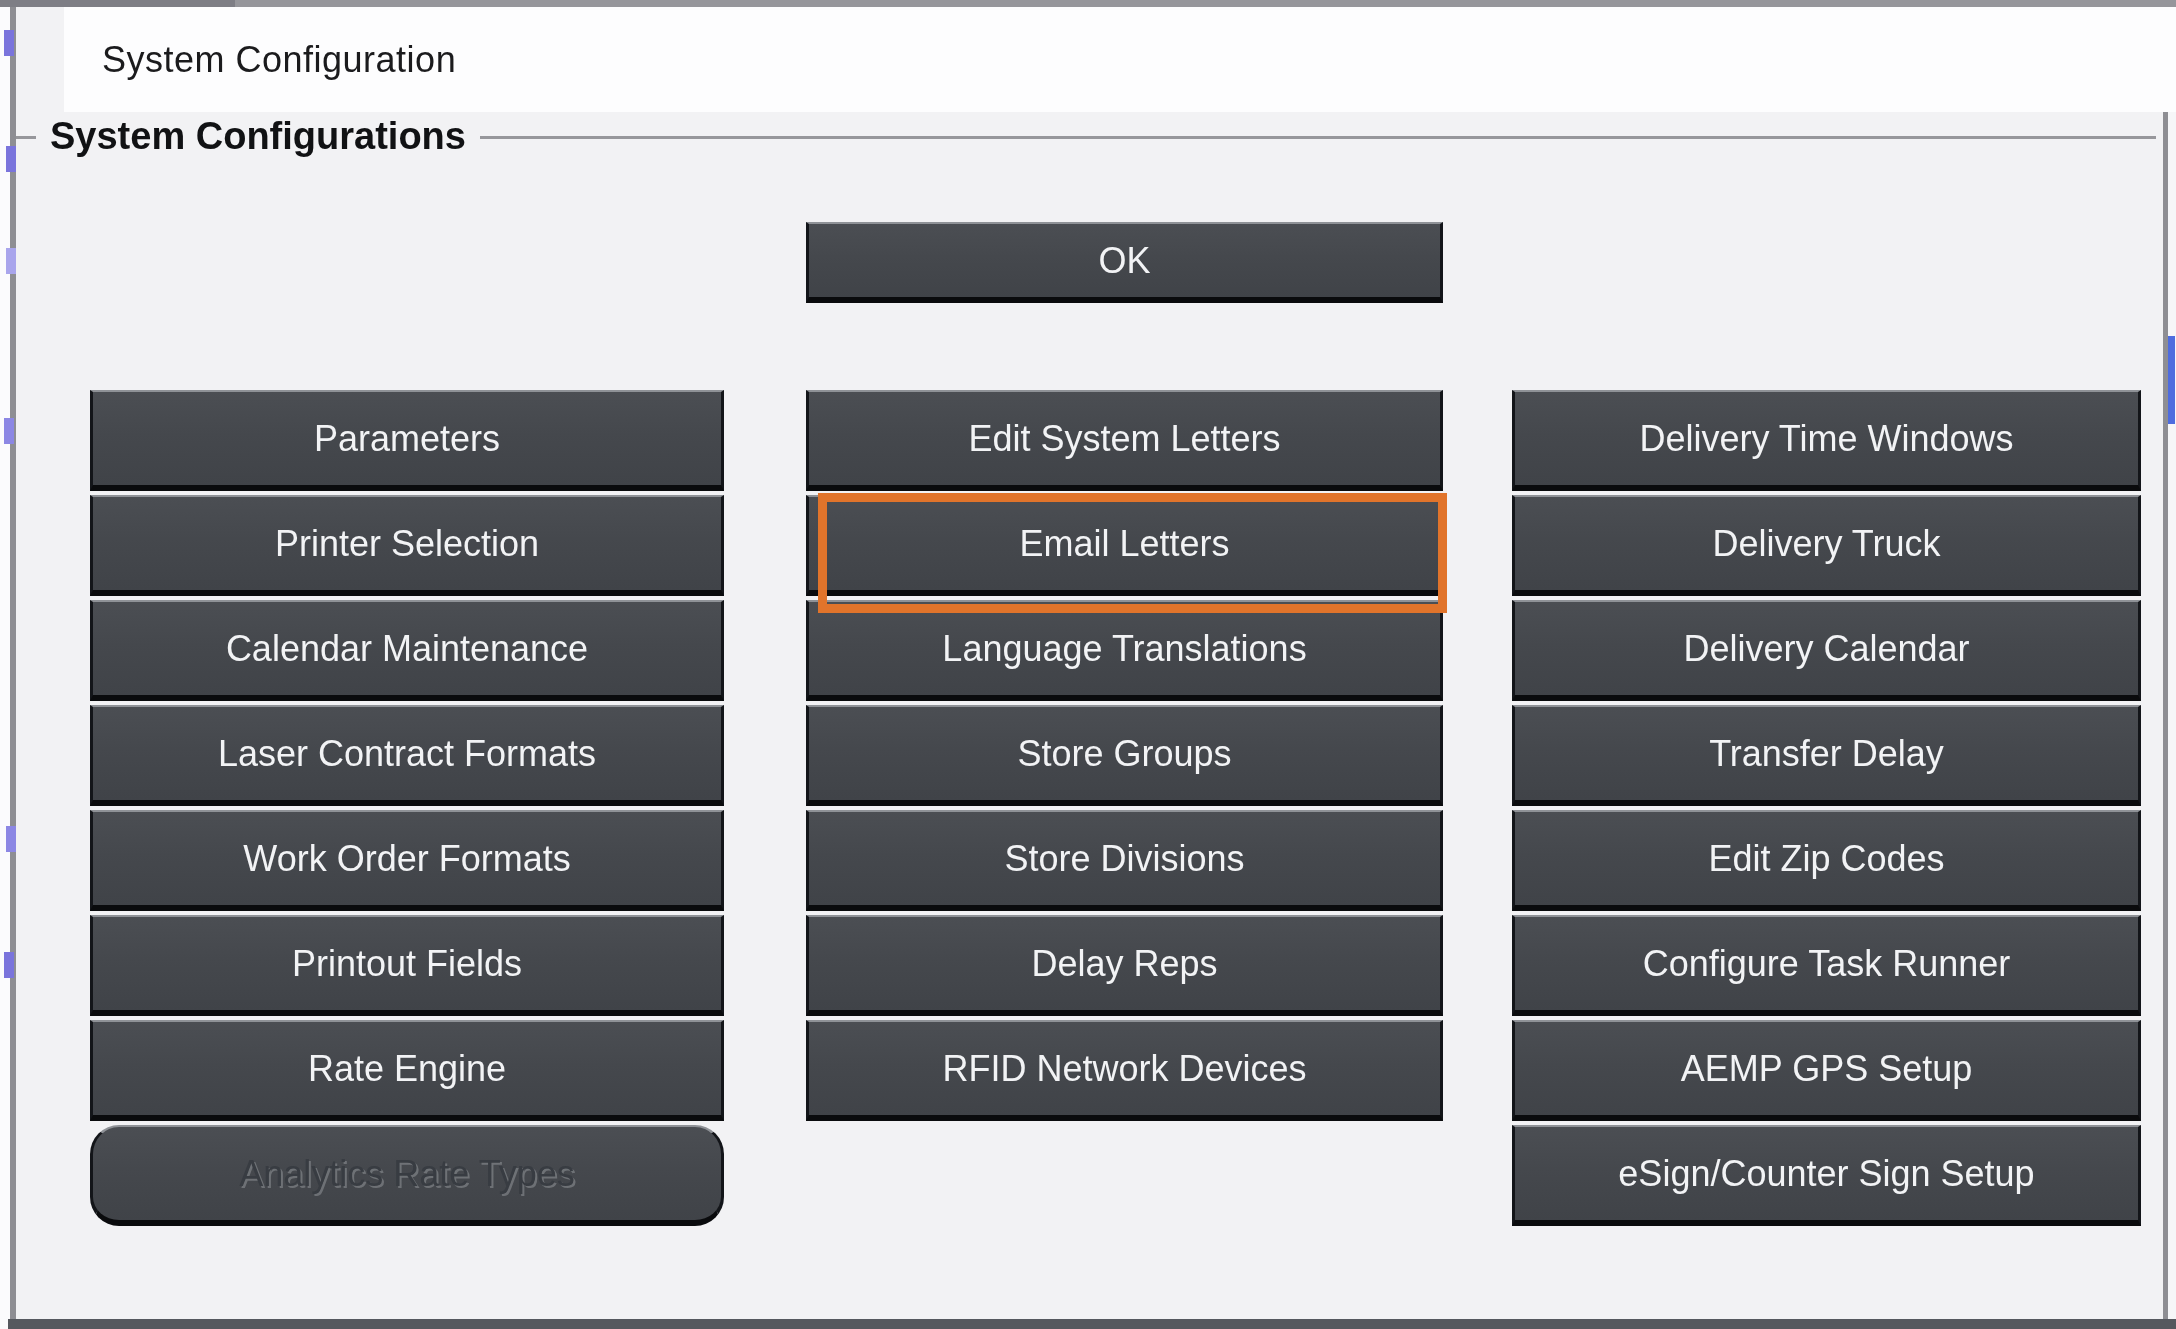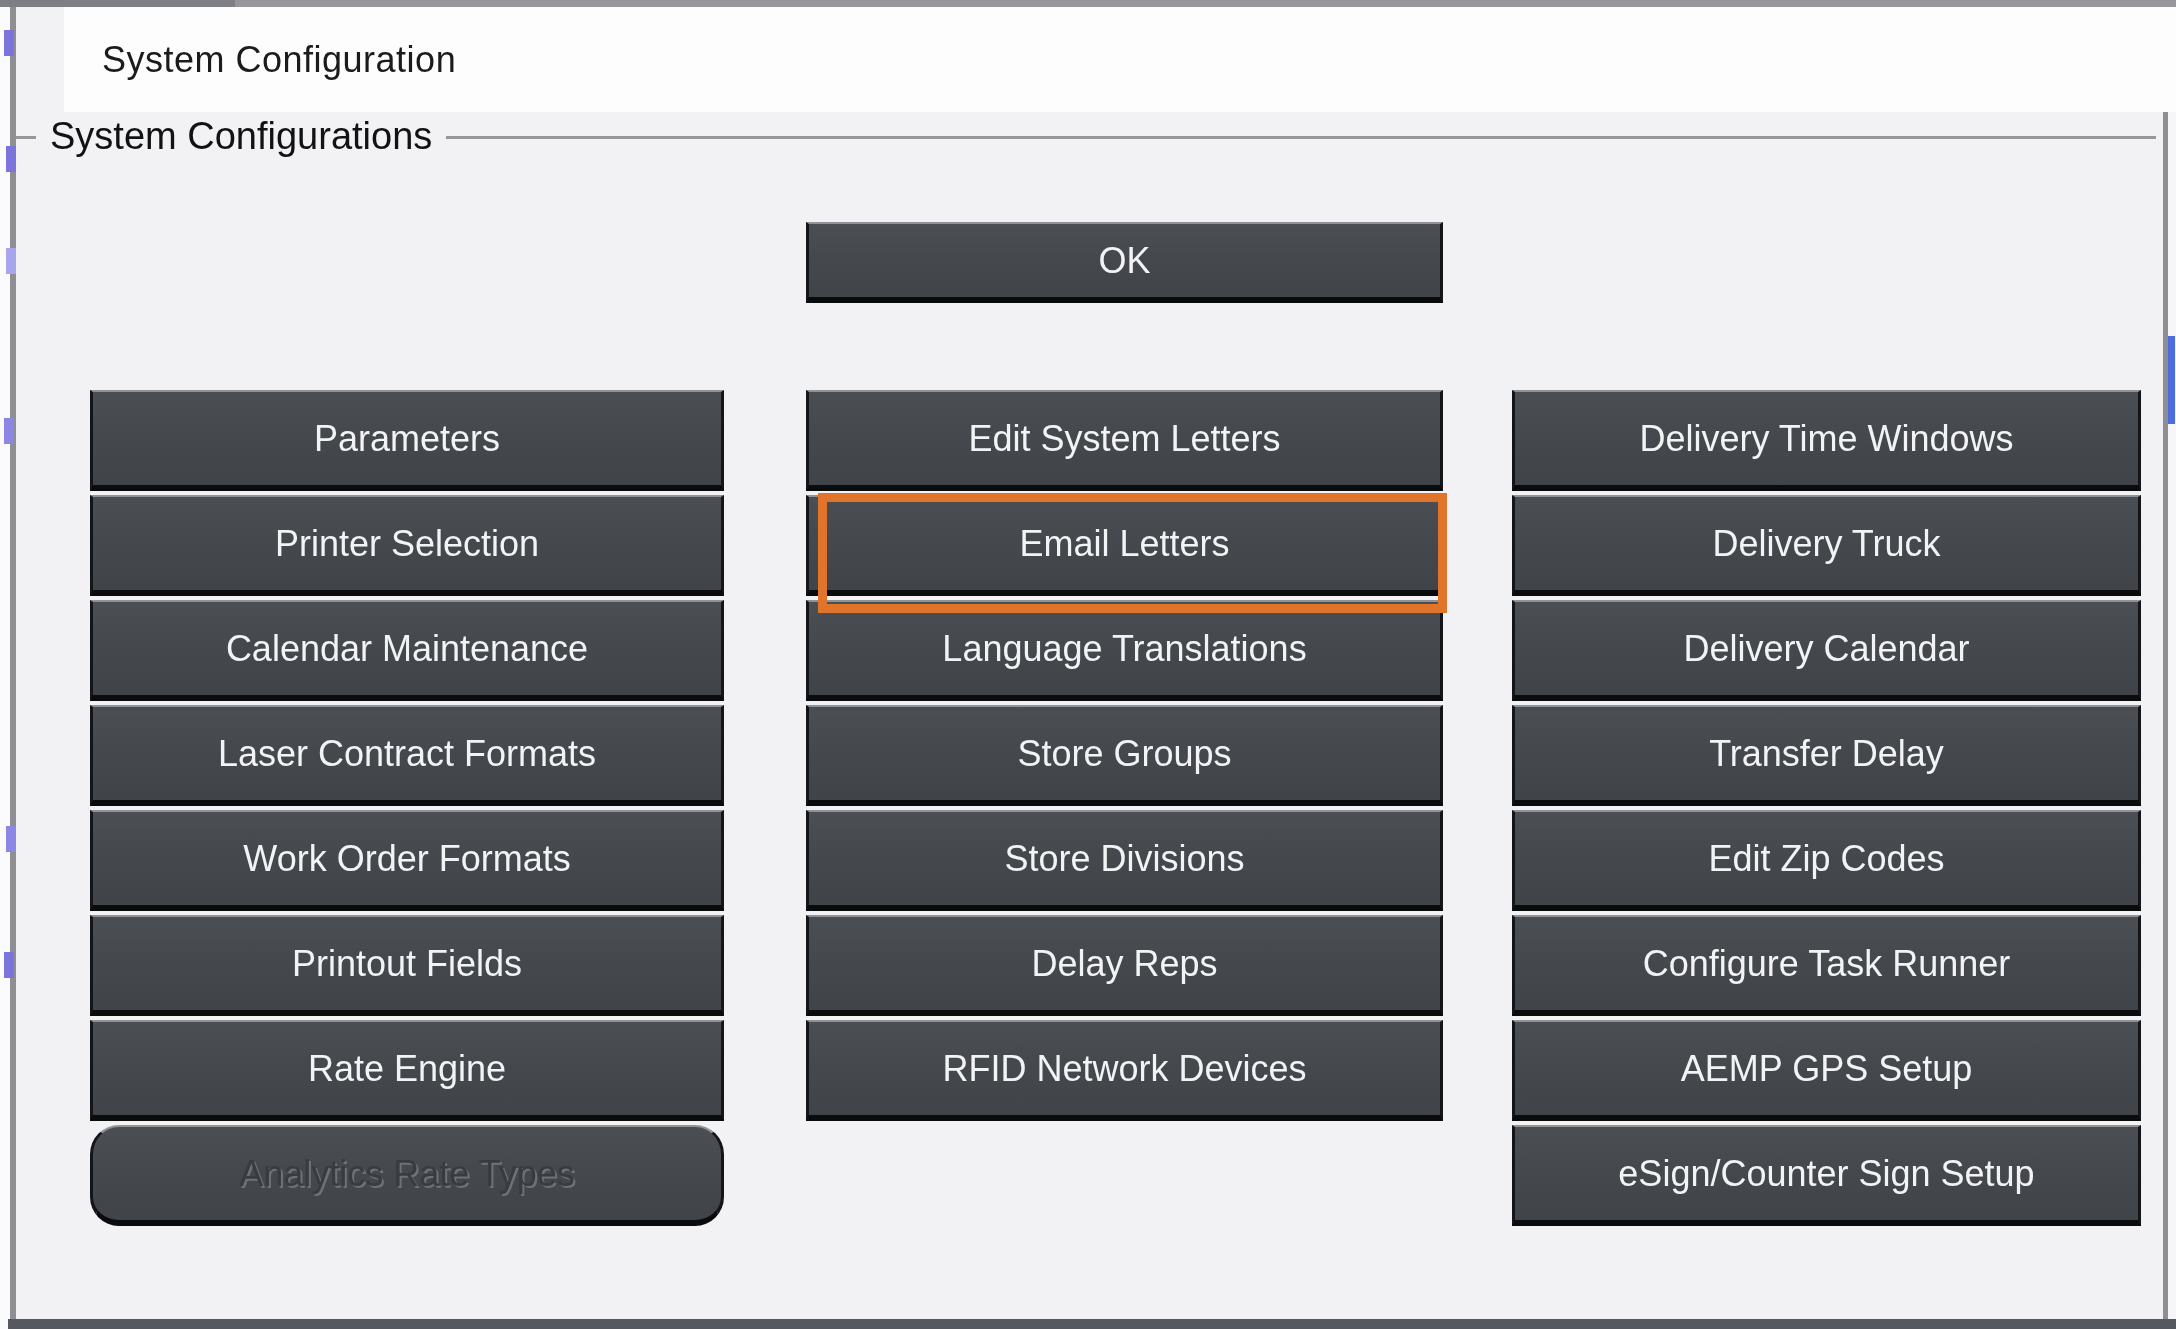--- a/index.html
+++ b/index.html
@@ -38,21 +38,21 @@
   .titlebar .title{font-size:36px;color:#1b1b1d;letter-spacing:0.5px;}
 
   
   .groupbox{
     position:absolute;left:16px;top:136px;width:2140px;height:0;
     border-top:3px solid #97979b;
   }
   .groupbox .legend{
     position:absolute;left:20px;top:-24px;
     background:#f2f2f4;padding:0 14px;
-    font-size:38px;font-weight:normal;color:#111214;white-space:nowrap;
+    font-size:38px;font-weight:bold;color:#111214;white-space:nowrap;
   }
 
   
   .btn{
     position:relative;
     box-sizing:border-box;
     display:flex;align-items:center;justify-content:center;
     background:linear-gradient(180deg,#4b4e53 0%,#45484d 45%,#404348 100%);
     border-top:2px solid #8f9297;
     border-left:3px solid #131519;

